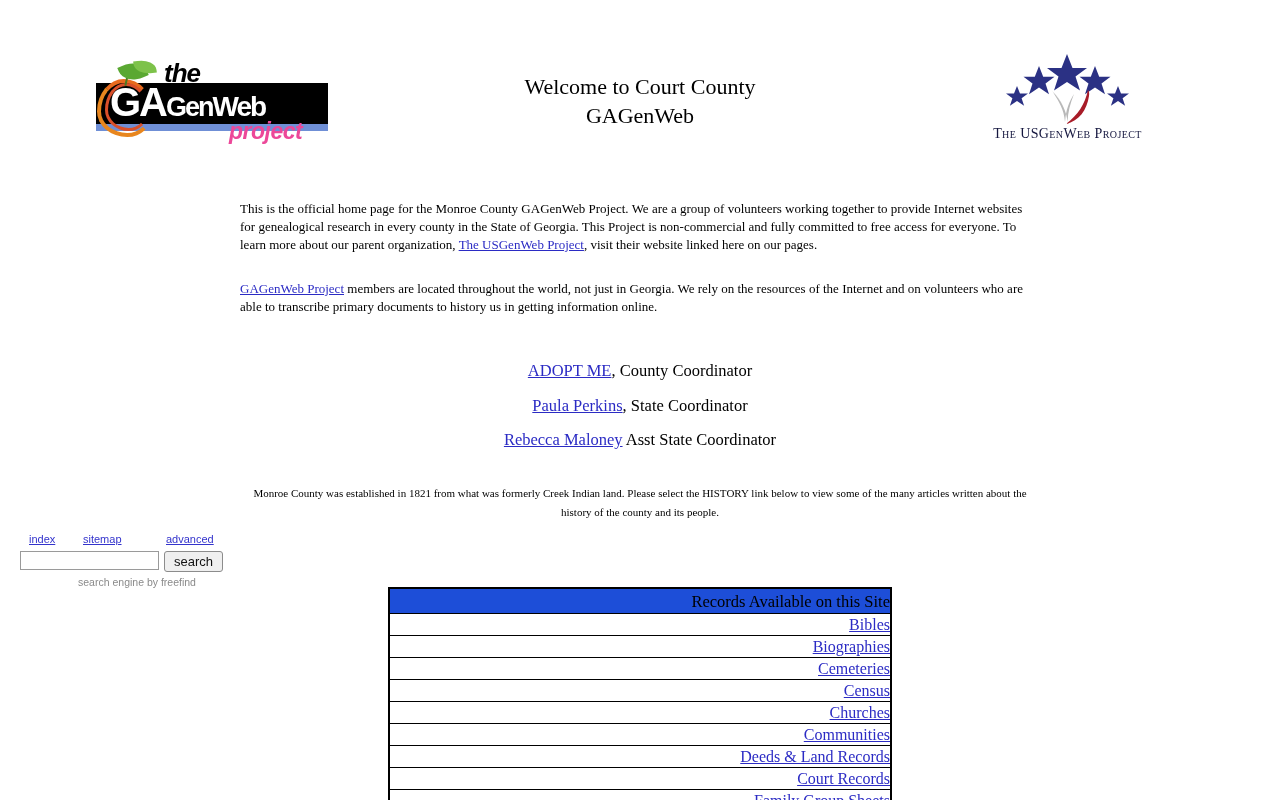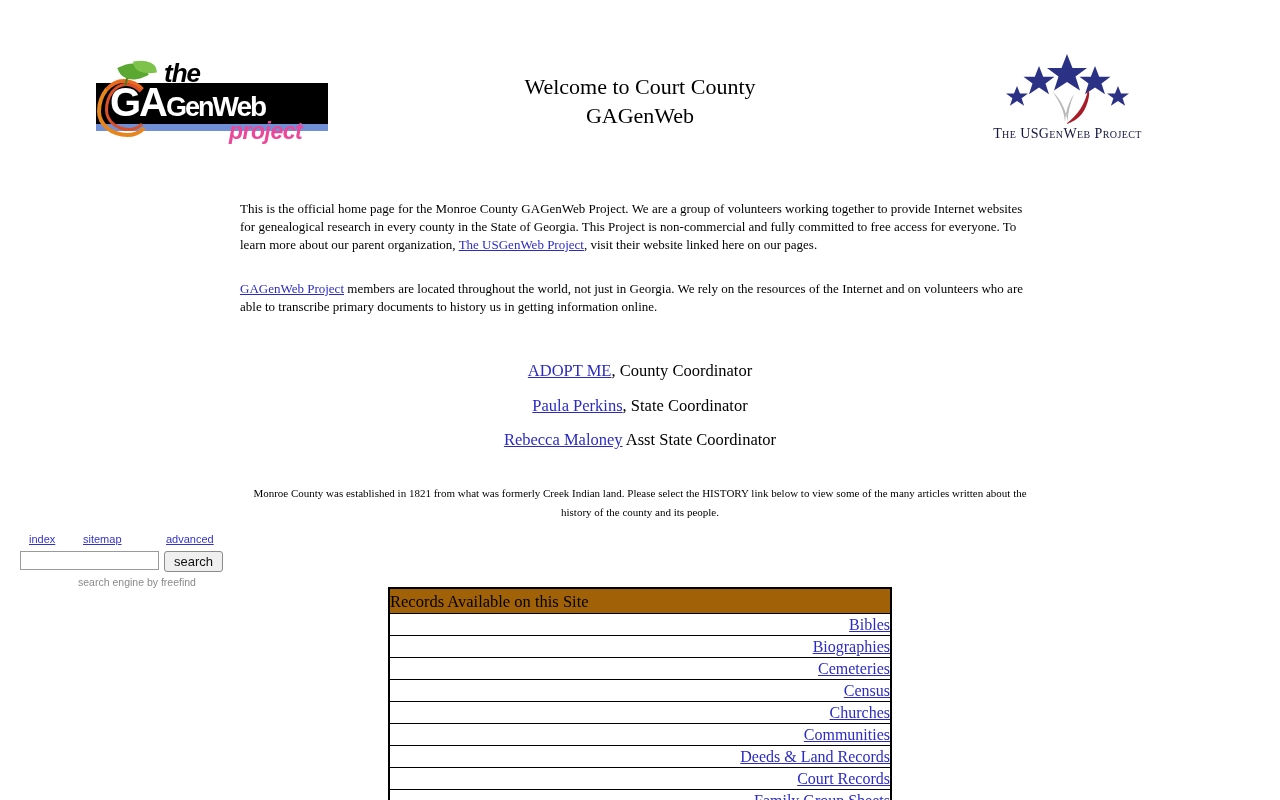--- a/index.html
+++ b/index.html
@@ -279,22 +279,22 @@
     position: absolute;
     left: 388px;
     top: 587px;
     width: 504px;
     border: 2px solid #000000;
     border-collapse: collapse;
     background: #ffffff;
   }
   .records .rec-head {
     border-bottom: 1px solid #000000;
-    background: #a16207;
-    text-align: left;
+    background: #1d4ed8;
+    text-align: right;
     font-size: 16.5px;
     line-height: 25px;
     height: 25px;
     color: #000000;
   }
   .records .rec-row {
     border-bottom: 1px solid #000000;
     height: 22px;
     line-height: 22px;
     padding-left: 16px;

